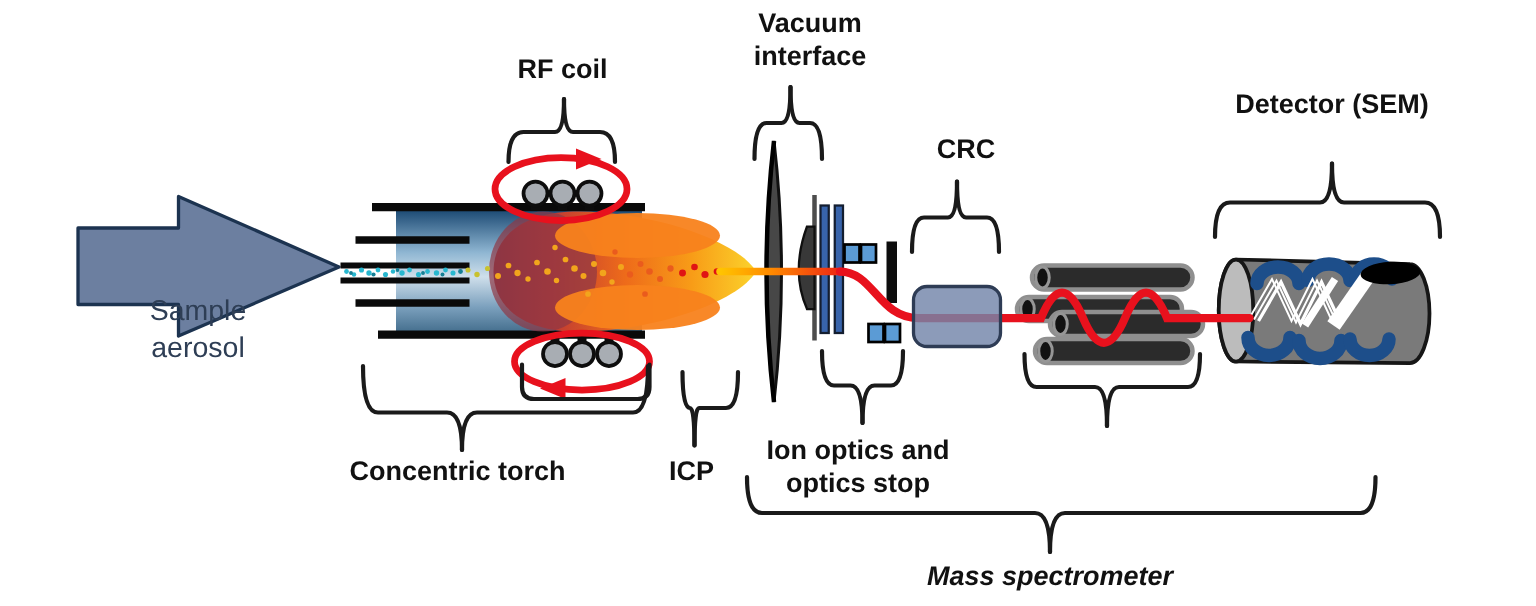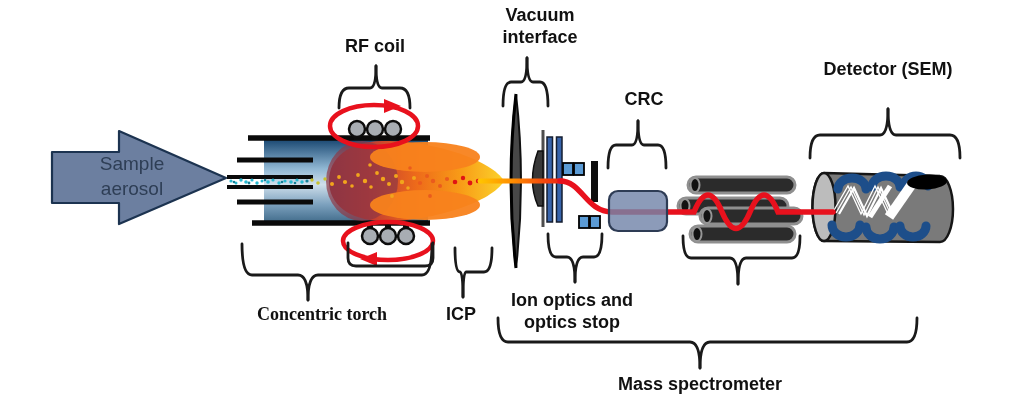--- a/index.html
+++ b/index.html
@@ -5,21 +5,21 @@
   html,body{margin:0;padding:0;background:#ffffff;}
   .canvas{
     position:relative;width:1024px;height:404px;background:#ffffff;
     font-family:"Liberation Sans",sans-serif;overflow:hidden;
   }
   .canvas svg{position:absolute;left:0;top:0;}
   .lbl{
     position:absolute;text-align:center;white-space:pre-line;
     color:#111111;font-weight:bold;font-size:18px;line-height:1.22;
   }
-  .lbl.sample{font-weight:normal;color:#2e3e55;font-size:19px;line-height:1.3;}
+  .lbl.sample{font-weight:normal;color:#2e3e55;font-size:19px;line-height:1.3;margin-top:44px;}
 </style>
 </head>
 <body>
 
 <div class="canvas">
 
 <svg width="1024" height="404" viewBox="0 0 1024 404">
   <defs>
     <linearGradient id="torchG" x1="0" y1="140" x2="0" y2="221" gradientUnits="userSpaceOnUse">
       <stop offset="0" stop-color="#1c4a74"></stop>
@@ -266,19 +266,19 @@
   </g>
 </svg>
 
 <div class="lbl sample" style="left:57px;top:152px;width:150px;">Sample
 aerosol</div>
 <div class="lbl" style="left:300px;top:36px;width:150px;">RF coil</div>
 <div class="lbl" style="left:465px;top:5px;width:150px;">Vacuum
 interface</div>
 <div class="lbl" style="left:594px;top:69px;width:100px;margin-top:20px;">CRC</div>
 <div class="lbl" style="left:788px;top:59px;width:200px;">Detector (SEM)</div>
-<div class="lbl" style="left:222px;top:304px;width:200px;font-family:Liberation Serif, serif;">Concentric torch</div>
+<div class="lbl" style="left:205px;top:304px;width:200px;">Concentric torch</div>
 <div class="lbl" style="left:421px;top:304px;width:80px;">ICP</div>
 <div class="lbl" style="left:487px;top:290px;width:170px;">Ion optics and
 optics stop</div>
-<div class="lbl" style="left:594px;top:374px;width:212px;">Mass spectrometer</div>
+<div class="lbl" style="left:594px;top:374px;width:212px;font-style:italic;">Mass spectrometer</div>
 
 </div>
 
 </body></html>

